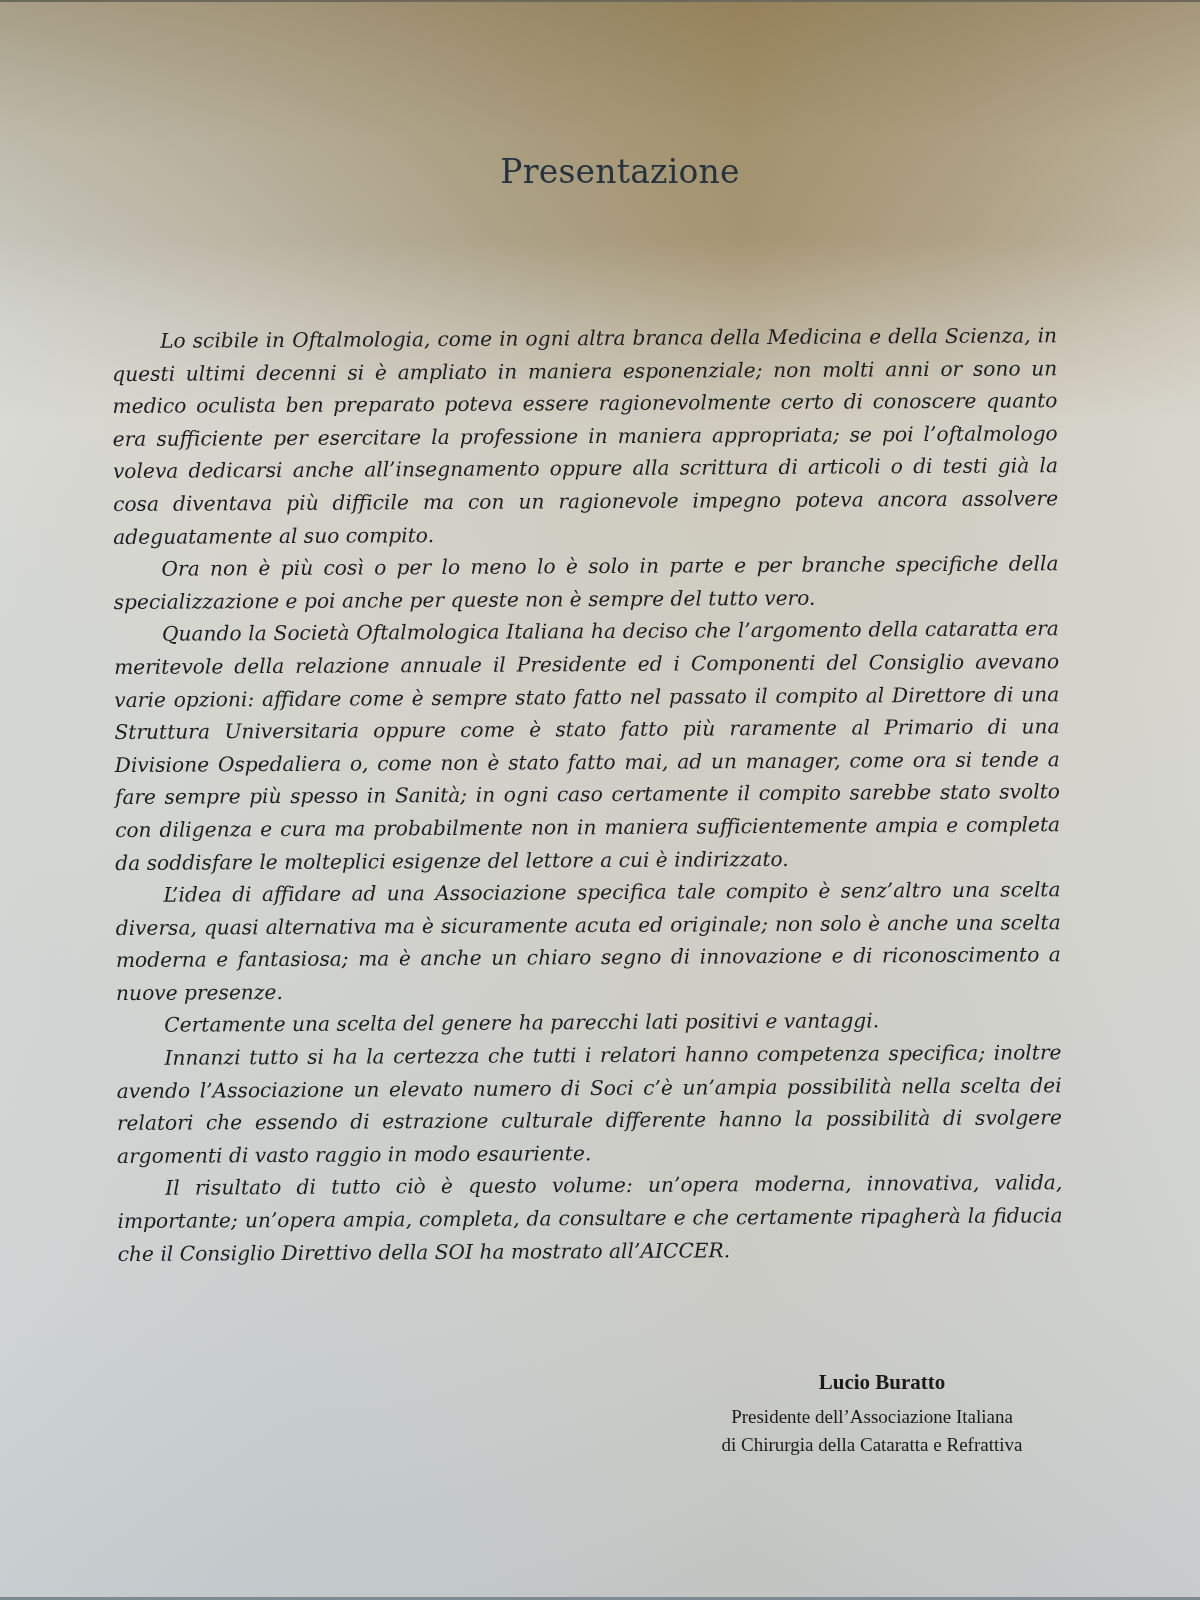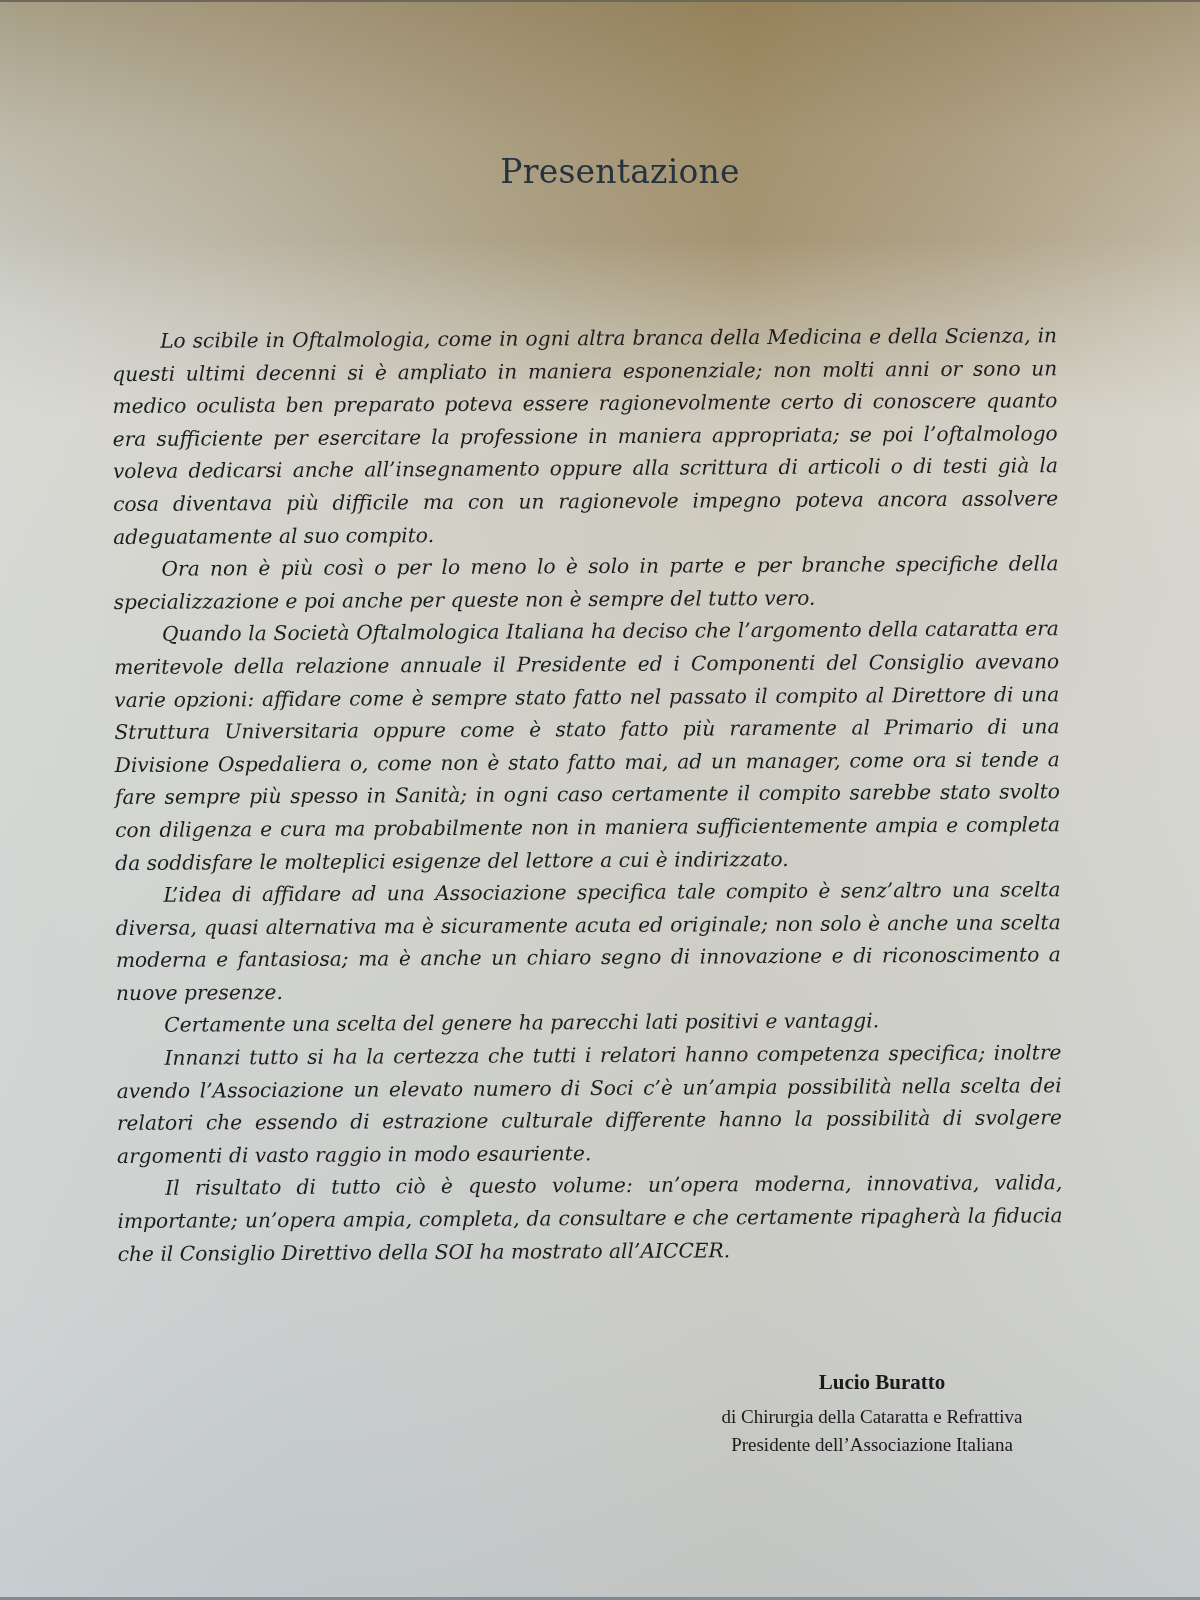--- a/index.html
+++ b/index.html
@@ -118,17 +118,17 @@
   <p>Ora non è più così o per lo meno lo è solo in parte e per branche specifiche della specializzazione e poi anche per queste non è sempre del tutto vero.</p>
   <p>Quando la Società Oftalmologica Italiana ha deciso che l’argomento della cataratta era meritevole della relazione annuale il Presidente ed i Componenti del Consiglio avevano varie opzioni: affidare come è sempre stato fatto nel passato il compito al Direttore di una Struttura Universitaria oppure come è stato fatto più raramente al Primario di una Divisione Ospedaliera o, come non è stato fatto mai, ad un manager, come ora si tende a fare sempre più spesso in Sanità; in ogni caso certamente il compito sarebbe stato svolto con diligenza e cura ma probabilmente non in maniera sufficientemente ampia e completa da soddisfare le molteplici esigenze del lettore a cui è indirizzato.</p>
   <p>L’idea di affidare ad una Associazione specifica tale compito è senz’altro una scelta diversa, quasi alternativa ma è sicuramente acuta ed originale; non solo è anche una scelta moderna e fantasiosa; ma è anche un chiaro segno di innovazione e di riconoscimento a nuove presenze.</p>
   <p>Certamente una scelta del genere ha parecchi lati positivi e vantaggi.</p>
   <p>Innanzi tutto si ha la certezza che tutti i relatori hanno competenza specifica; inoltre avendo l’Associazione un elevato numero di Soci c’è un’ampia possibilità nella scelta dei relatori che essendo di estrazione culturale differente hanno la possibilità di svolgere argomenti di vasto raggio in modo esauriente.</p>
   <p>Il risultato di tutto ciò è questo volume: un’opera moderna, innovativa, valida, importante; un’opera ampia, completa, da consultare e che certamente ripagherà la fiducia che il Consiglio Direttivo della SOI ha mostrato all’AICCER.</p>
 </div>
 
 <div class="signature">
   <p class="sig-name">Lucio Buratto</p>
+  <p class="sig-role">Presidente dell’Associazione Italiana</p>
   <p class="sig-role">di Chirurgia della Cataratta e Refrattiva</p>
-  <p class="sig-role">Presidente dell’Associazione Italiana</p>
 </div>
 
 <div class="bottom-edge"></div>
 
 </body></html>

